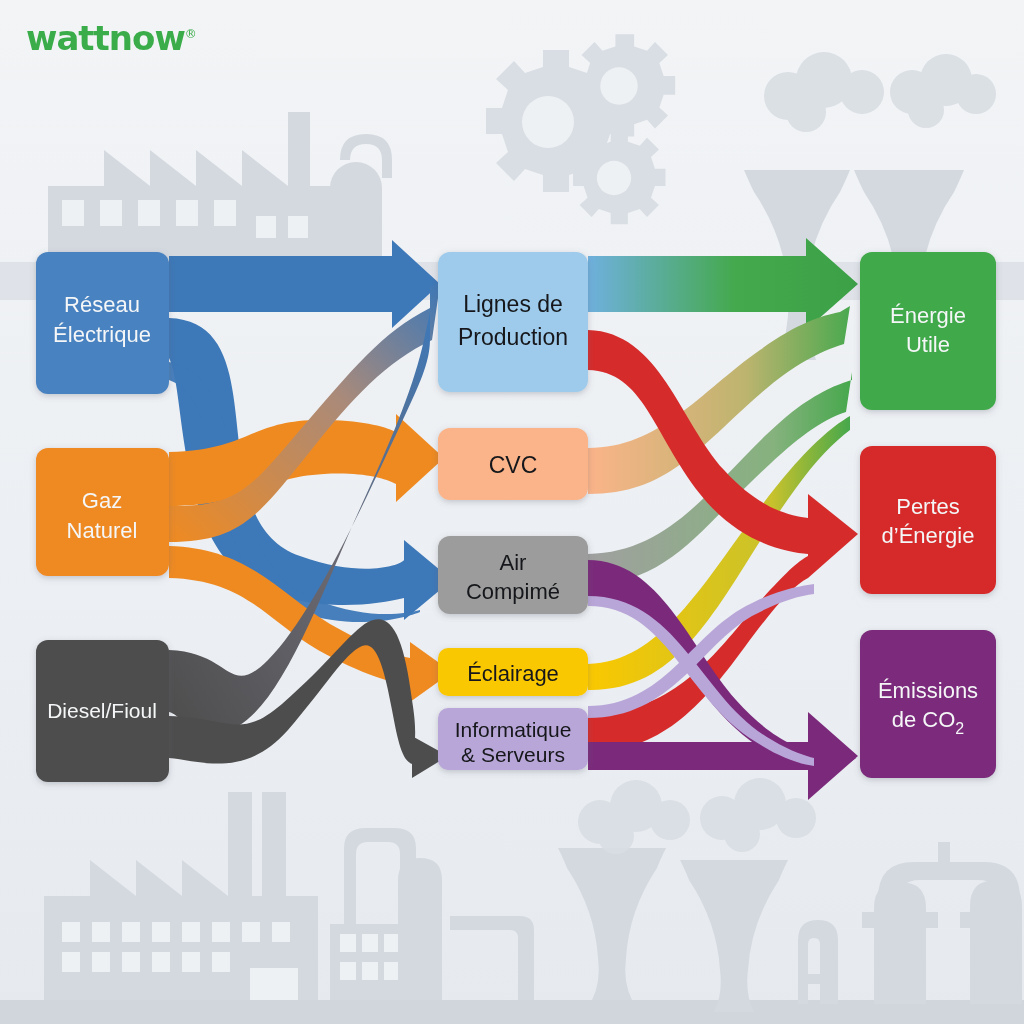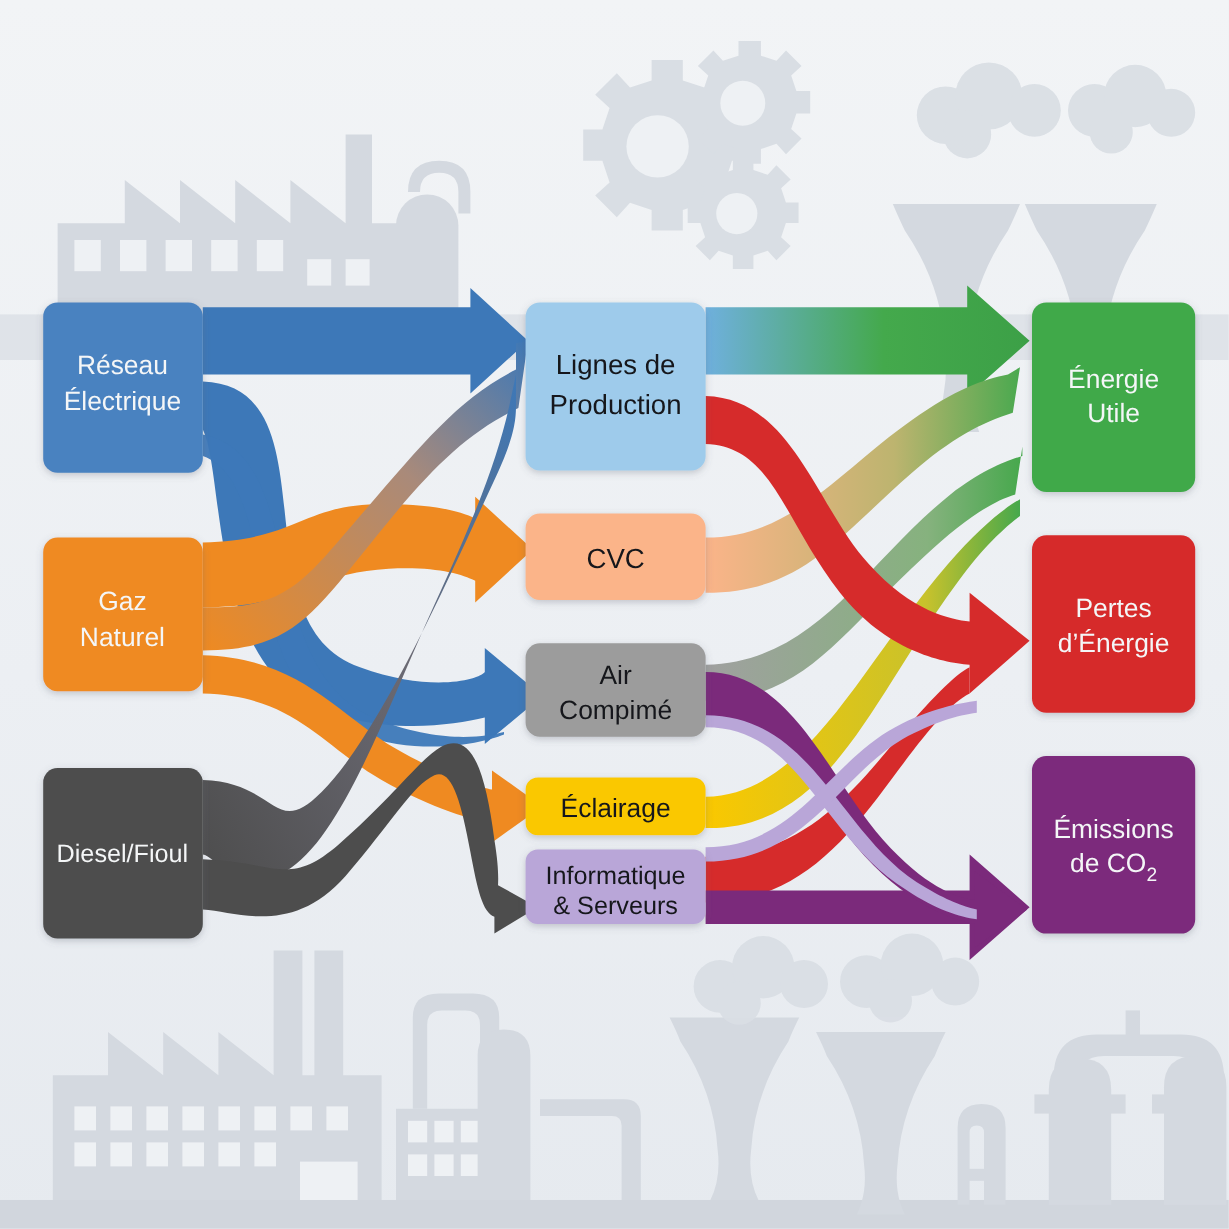--- a/index.html
+++ b/index.html
@@ -328,14 +328,17 @@
       <text class="node-label lbl-light" x="928" y="543" font-size="22">d’Énergie</text>
     </g>
 
     <g filter="url(#nodeShadow)">
       <rect x="860" y="630" width="136" height="148" rx="12" fill="#7b2a7b"></rect>
       <text class="node-label lbl-light" x="928" y="698" font-size="22">Émissions</text>
       <text class="node-label lbl-light" x="928" y="727" font-size="22"><tspan>de CO</tspan><tspan dy="7" font-size="16">2</tspan></text>
     </g>
   </svg>
 
+  <div class="logo">
+    <span>wattnow</span><sup>®</sup>
+  </div>
 
 </div>
 
 </body></html>

